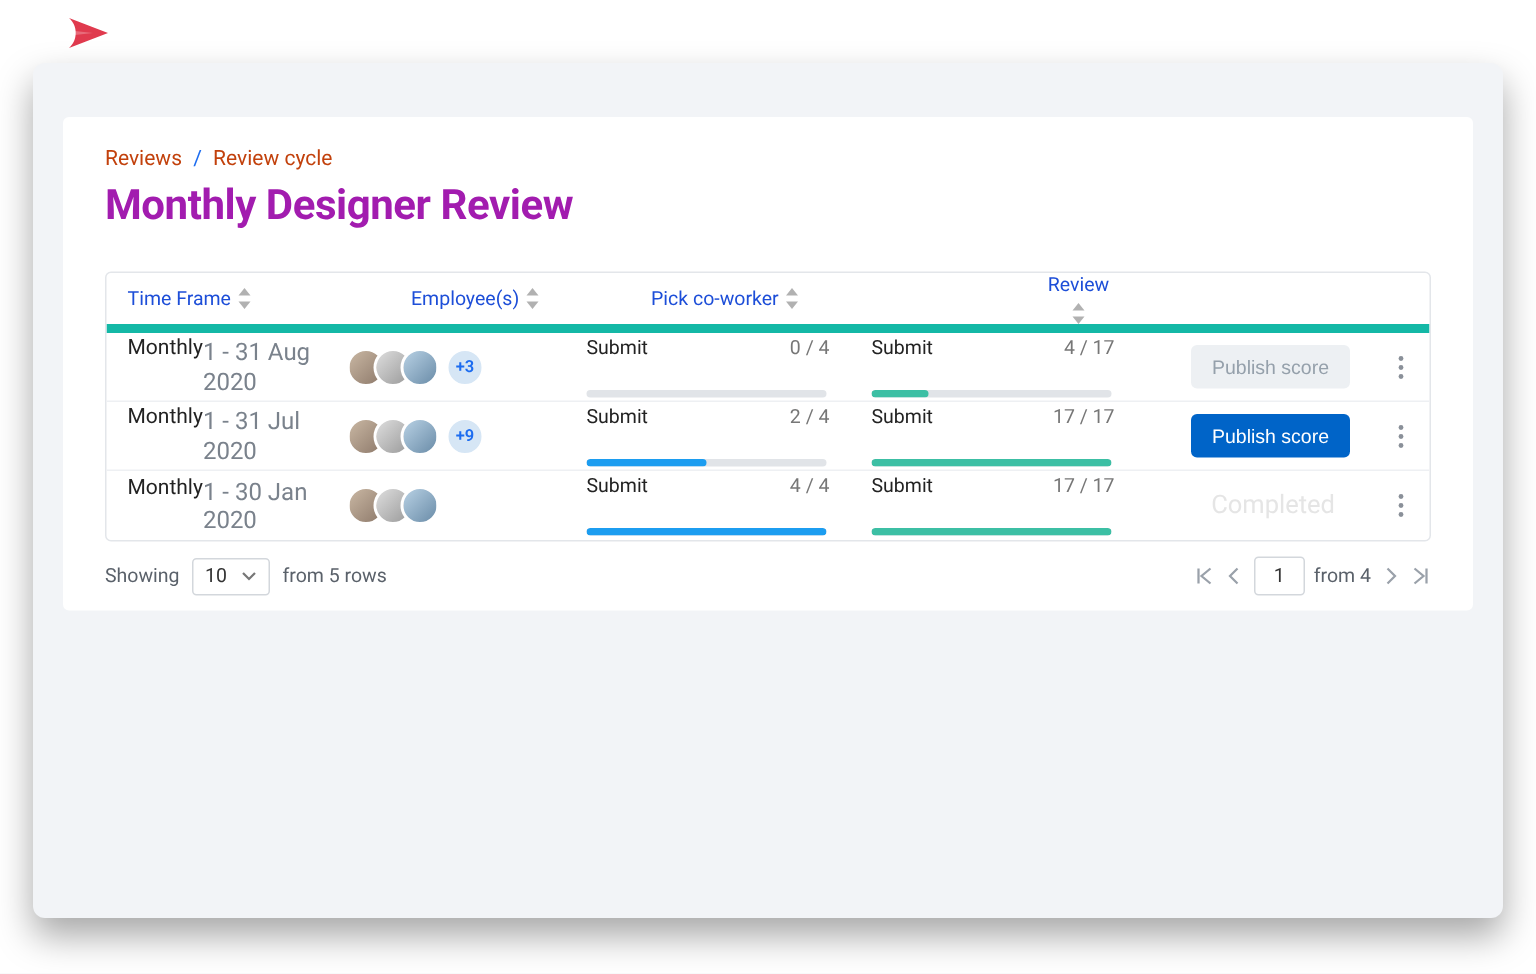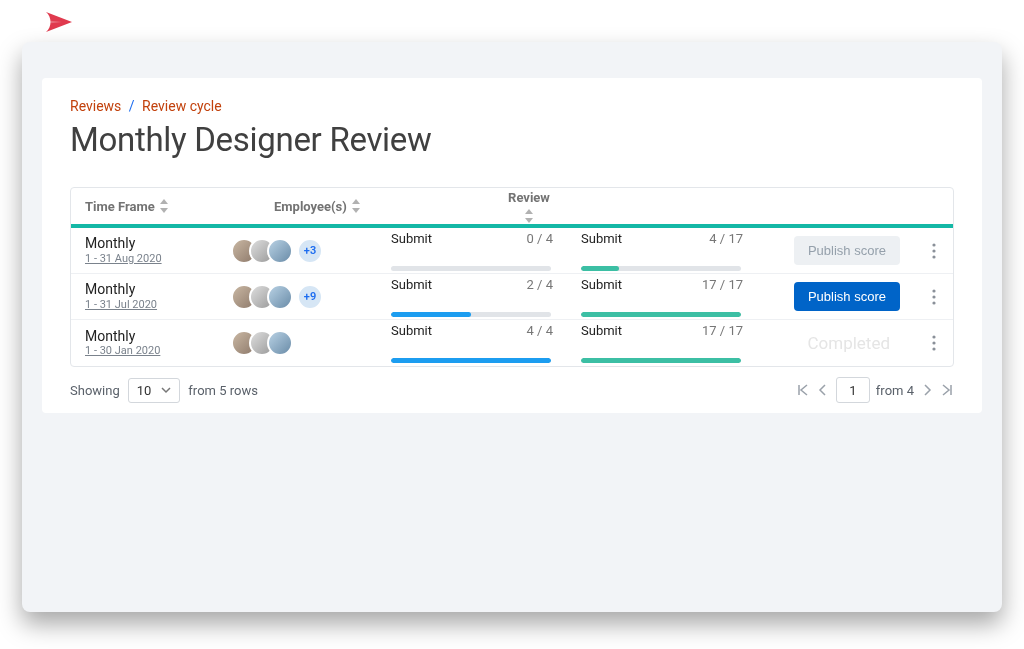--- a/index.html
+++ b/index.html
@@ -33,59 +33,59 @@
     width: 940px;
     background: #ffffff;
     border-radius: 4px;
     padding-bottom: 10px;
   }
   .breadcrumb-row { padding: 20px 28px 4px 28px; font-size: 14px; }
   .breadcrumb-link { color: #c2410c; text-decoration: none; }
   .breadcrumb-sep { color: #1c6cf0; margin: 0 4px; }
   .page-title {
     padding: 2px 28px 18px 28px;
-    font-size: 33px;
-    font-weight: 400;
-    color: #404040;
+    font-size: 28px;
+    font-weight: 700;
+    color: #a21caf;
     letter-spacing: -0.3px;
   }
   .table {
     margin: 10px 28px 0 28px;
     border: 1px solid #e3e6ea;
     border-radius: 4px;
     overflow: hidden;
   }
   .thead {
     display: flex;
     align-items: center;
     height: 40px;
-    border-bottom: 4px solid #14b8a6;
+    border-bottom: 6px solid #14b8a6;
     font-size: 13px;
-    font-weight: 700;
-    color: #737373;
+    font-weight: 400;
+    color: #1d4ed8;
   }
   .col-time   { width: 160px; padding-left: 14px; display:flex; align-items:center; gap:4px; }
   .col-emp    { width: 160px; display:flex; align-items:center; gap:4px;margin-left:43px; }
   .col-pick   { width: 190px; display:flex; align-items:center; gap:4px; }
   .col-review { width: 190px; display:flex; align-items:center; gap:4px;flex-direction:column; }
   .col-action { flex: 1; display:flex; justify-content:flex-end; align-items:center; padding-right: 8px; }
   .sort-icon { width: 10px; height: 14px; opacity: 0.45; }
   .row {
     display: flex;
     align-items: center;
     height: 46px;
     border-bottom: 1px solid #eef0f3;
   }
   .row:last-child { border-bottom: none; }
   .cell-time {
     width: 160px; padding-left: 14px;
-    display:flex; flex-direction:column; justify-content:center;
+    display:flex; flex-direction:row; justify-content:center;
   }
   .cell-time .period { font-size: 14px; color:#222; line-height:1.1; }
-  .cell-time .range  { font-size: 11px; color:#7a828c; line-height:1.2;text-decoration:underline; }
+  .cell-time .range  { font-size: 16px; color:#7a828c; line-height:1.2; }
   .cell-emp {
     width: 160px;
     display:flex; align-items:center;
   }
   .avatar {
     width: 26px; height: 26px; border-radius: 50%;
     border: 2px solid #fff;
     margin-left: -8px;
     display:inline-block;
     background: linear-gradient(135deg, #c9b7a3, #8e7a6b);
@@ -176,20 +176,26 @@
 
       <div class="thead">
         <div class="col-time">
           <span>Time Frame</span>
           <svg class="sort-icon" viewBox="0 0 10 14">
               <path d="M5 0 L9 5 H1 Z M5 14 L1 9 H9 Z" fill="#555"></path>
             </svg>
         </div>
         <div class="col-emp">
           <span>Employee(s)</span>
+          <svg class="sort-icon" viewBox="0 0 10 14">
+              <path d="M5 0 L9 5 H1 Z M5 14 L1 9 H9 Z" fill="#555"></path>
+            </svg>
+        </div>
+        <div class="col-pick">
+          <span>Pick co-worker</span>
           <svg class="sort-icon" viewBox="0 0 10 14">
               <path d="M5 0 L9 5 H1 Z M5 14 L1 9 H9 Z" fill="#555"></path>
             </svg>
         </div>
         <div class="col-review">
           <span>Review</span>
           <svg class="sort-icon" viewBox="0 0 10 14">
               <path d="M5 0 L9 5 H1 Z M5 14 L1 9 H9 Z" fill="#555"></path>
             </svg>
         </div>

